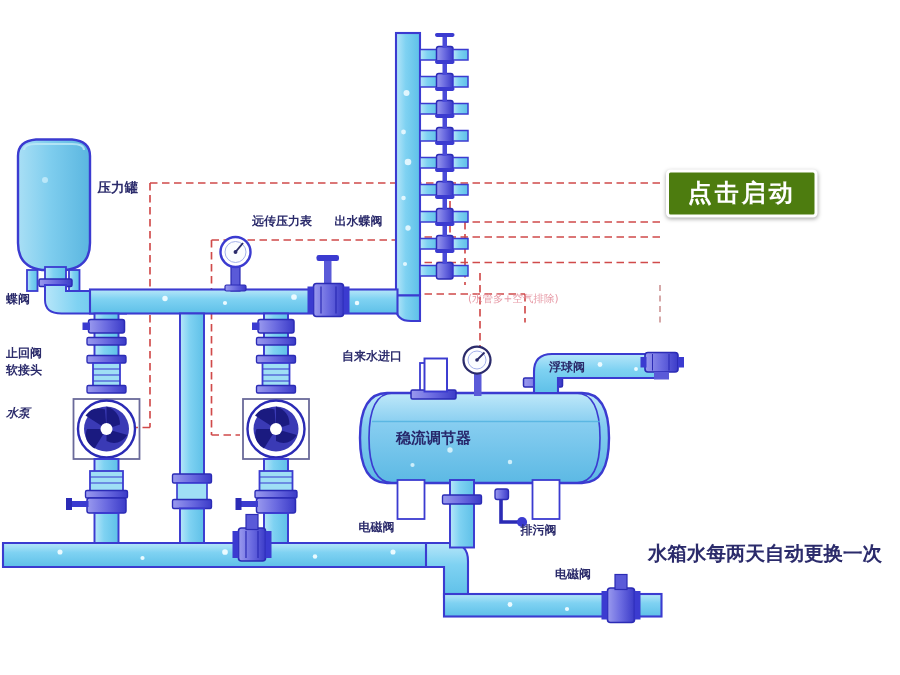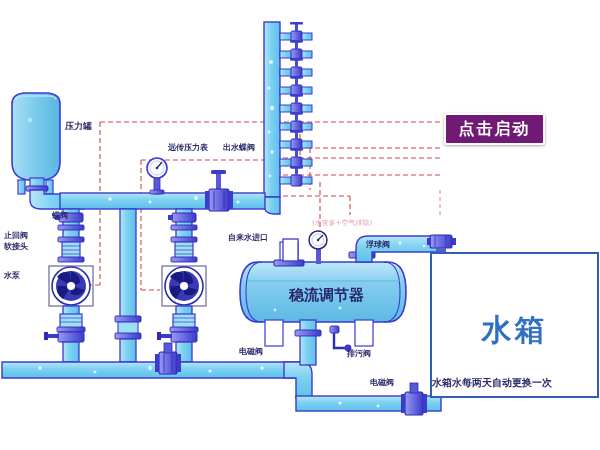--- a/index.html
+++ b/index.html
@@ -14,64 +14,64 @@
   svg{position:absolute;left:0;top:0;}
   .lbl{
     position:absolute;
     color:#2b2b6b;
     font-size:8px;
     font-weight:bold;
     white-space:nowrap;
     line-height:1;
     letter-spacing:0px;
   }
-  .lbl-pink{color:#e79aa6;font-weight:normal;font-size:7px;margin-top:24px;}
+  .lbl-pink{color:#e79aa6;font-weight:normal;font-size:7px;}
   .panel{
     position:absolute;
     left:440px;top:75px;width:105px;height:140px;
     background:linear-gradient(180deg,#eaf4fb 0%,#dcecf8 45%,#eef7fc 100%);
     border:1px solid #b9d6ea;
     box-shadow:0 0 2px rgba(120,160,190,.35);
   }
   .panel-title{
     position:absolute;left:0;top:7px;width:105px;
     text-align:center;font-size:7px;color:#3a3a7a;font-weight:bold;
   }
   .panel-led{
     position:absolute;top:22px;width:9px;height:7px;
     border:1px solid #a9c7dd;background:#f4fbff;
   }
   .panel-led.a{left:26px;}
   .panel-led.b{left:68px;}
   .start-btn{
     position:absolute;left:444px;top:113px;
     width:97px;height:28px;
-    background:#701a75;
+    background:#4d7c0f;
     border:2px solid #ffffff;
     border-radius:3px;
     box-shadow:0 1px 3px rgba(0,0,0,.35);
     display:flex;align-items:center;justify-content:center;
     color:#ffffff;font-size:16px;font-weight:bold;letter-spacing:2px;
     cursor:pointer;
   }
   .tank-box{
     position:absolute;left:430px;top:252px;width:165px;height:142px;
     border:2px solid #2f5fb0;background:#ffffff;
   }
   .tank-box-label{
     position:absolute;left:0;top:56px;width:165px;text-align:center;
     color:#2f6fc4;font-size:30px;font-weight:bold;letter-spacing:3px;
   }
   .inlet-label{
     position:absolute;left:466px;top:222px;
     color:#1f3f8f;font-size:13px;font-weight:bold;letter-spacing:1px;
   }
   .note{
-    position:absolute;left:432px;top:376px;
-    color:#2b2b6b;font-size:10px;font-weight:bold;
+    position:absolute;left:432px;top:360px;
+    color:#2b2b6b;font-size:13px;font-weight:bold;
   }
 </style>
 </head>
 <body>
 
 <div id="stage">
 
   <svg width="600" height="450" viewBox="0 0 600 450">
     <defs>
       <linearGradient id="pipeH" x1="0" y1="0" x2="0" y2="1">
@@ -421,44 +421,41 @@
     </g>
 
     <g>
       <line x1="440" y1="190" x2="440" y2="215" stroke="#c98c8c" stroke-width="1" stroke-dasharray="4,3"></line>
     </g>
   </svg>
 
 
   <div class="start-btn">点击启动</div>
 
-  <div class="tank-box">
-    <div class="tank-box-label">水箱</div>
-  </div>
 
 
   <div class="note">水箱水每两天自动更换一次</div>
 
   <div class="lbl" style="left:18px;top:122px;font-size:9px;margin-left:47px;">压力罐</div>
 
-  <div class="lbl" style="left:4px;top:212px;margin-left:48px;">蝶阀</div>
+  <div class="lbl" style="left:4px;top:196px;">蝶阀</div>
 
   <div class="lbl" style="left:4px;top:232px;">止回阀</div>
 
   <div class="lbl" style="left:4px;top:243px;">软接头</div>
 
-  <div class="lbl" style="left:4px;top:272px;">水泵</div>
+  <div class="lbl" style="left:4px;top:272px;font-style:italic;">水泵</div>
 
   <div class="lbl" style="left:168px;top:144px;">远传压力表</div>
 
   <div class="lbl" style="left:223px;top:144px;">出水蝶阀</div>
 
   <div class="lbl" style="left:228px;top:234px;">自来水进口</div>
 
-  <div class="lbl" style="left:289px;top:288px;font-size:15px;color:#27276b;">稳流调节器</div>
+  <div class="lbl" style="left:264px;top:288px;font-size:10px;color:#27276b;">稳流调节器</div>
 
   <div class="lbl" style="left:239px;top:348px;">电磁阀</div>
 
   <div class="lbl" style="left:370px;top:379px;">电磁阀</div>
 
   <div class="lbl" style="left:347px;top:350px;">排污阀</div>
 
   <div class="lbl" style="left:366px;top:241px;">浮球阀</div>
 
   <div class="lbl lbl-pink" style="left:312px;top:196px;">(水管多+空气排除)</div>

